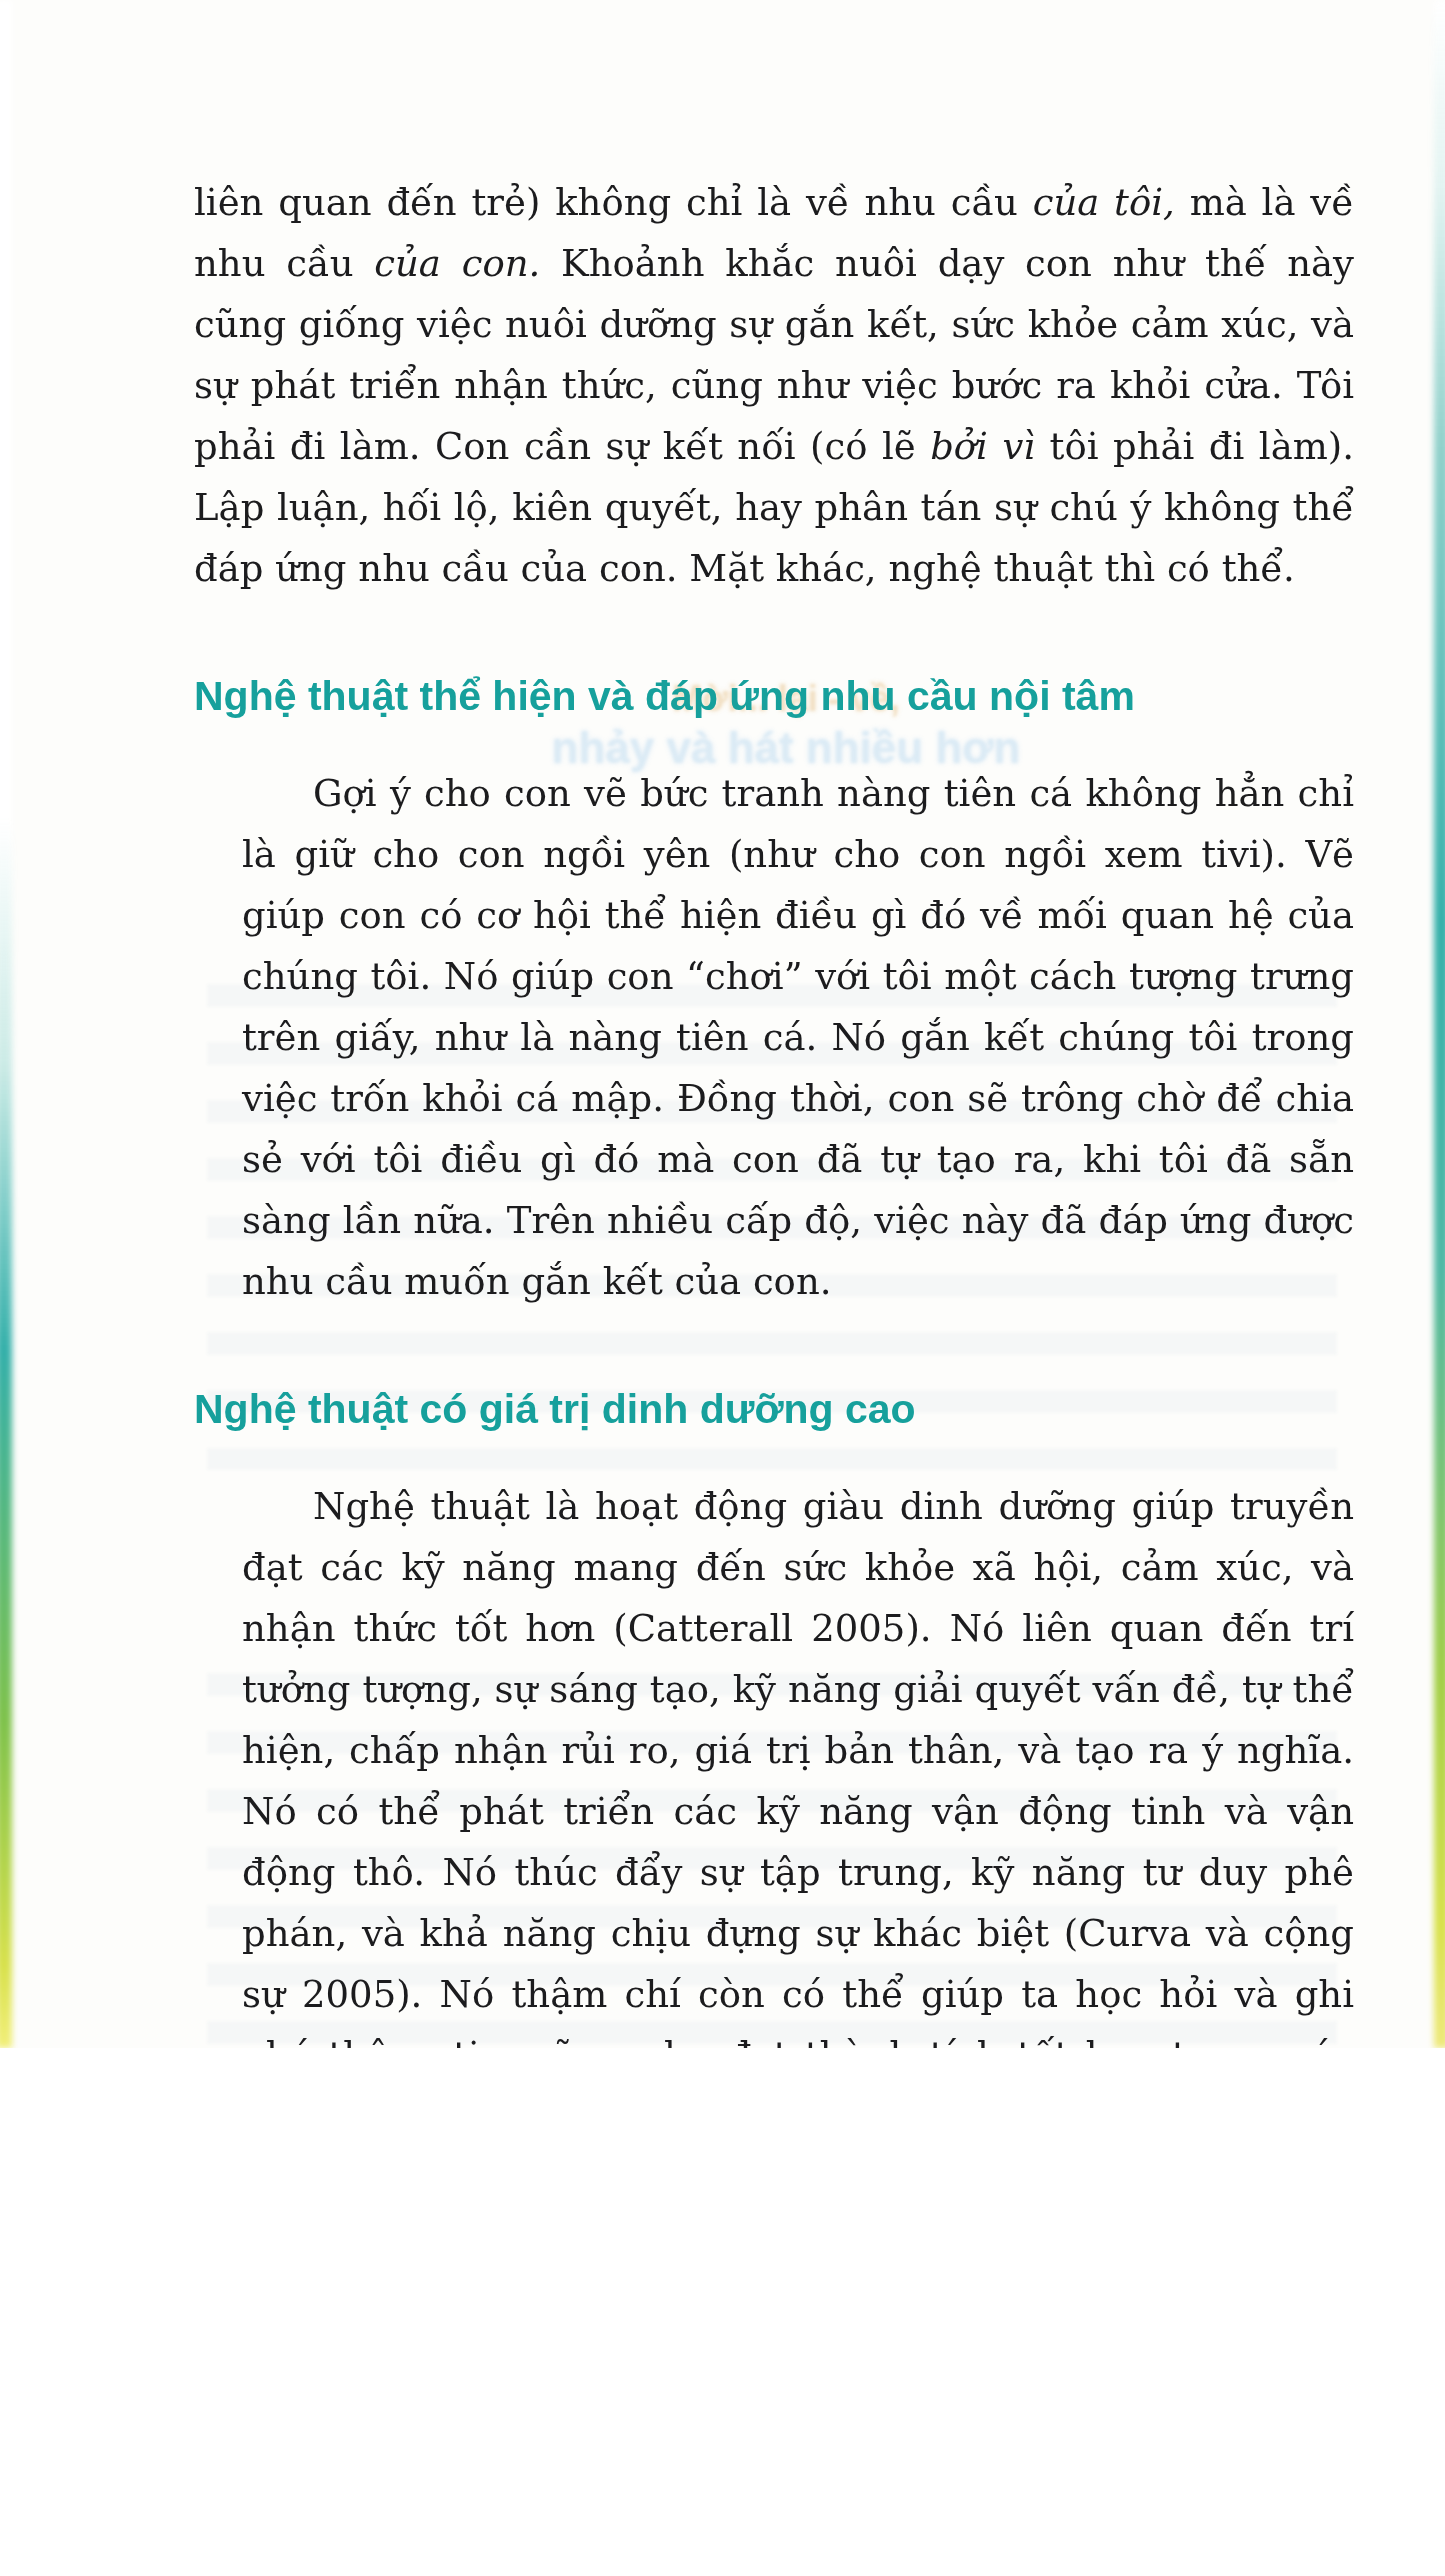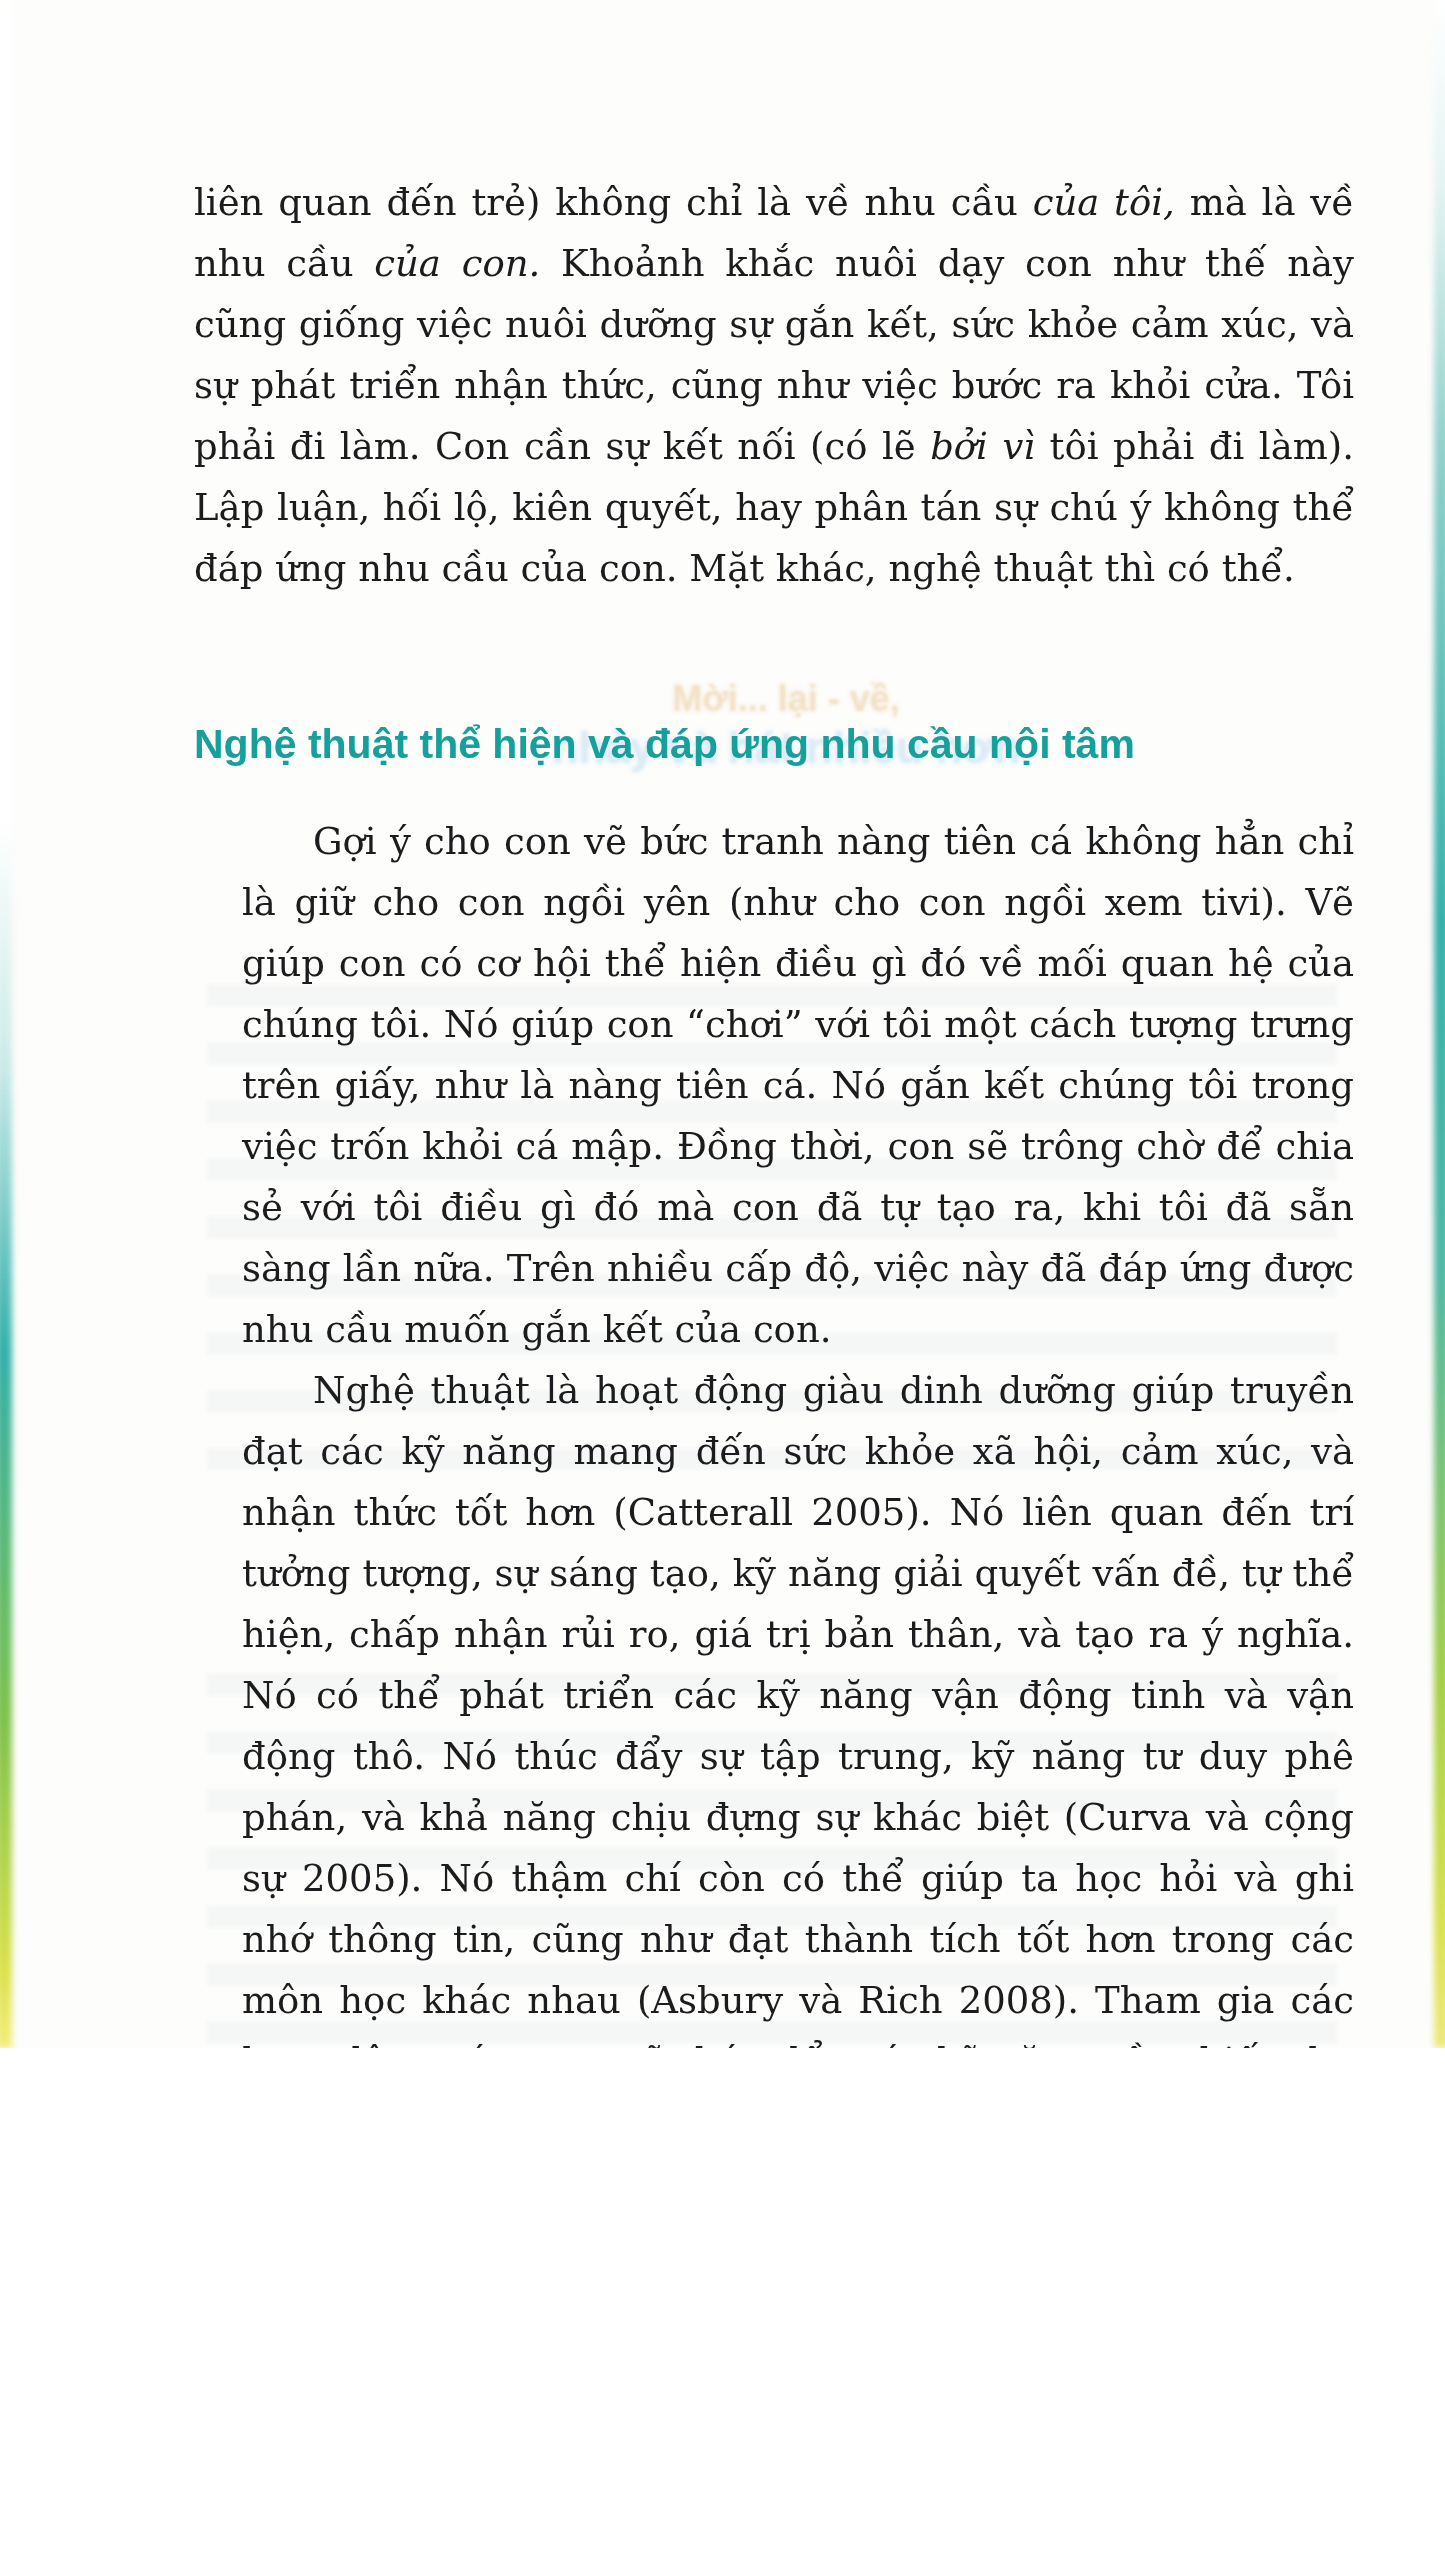--- a/index.html
+++ b/index.html
@@ -79,21 +79,21 @@
   .para { margin: 0; }
   .para.indent { text-indent: 71px; margin-left: 48px; }
   .it { font-style: italic; }
   .heading {
     font-family: "Liberation Sans", "DejaVu Sans", sans-serif;
     font-weight: 700;
     font-size: 41px;
     line-height: 50px;
     color: var(--heading-color, #16a09c);
     text-align: left;
-    margin: 120px 0 42px 0;
+    margin: 72px 0 42px 0;
   }
 
   
   .footer {
     position: absolute;
     left: 131px; top: 2382px;
     display: flex;
     align-items: flex-end;
     gap: 6.5px;
   }
@@ -128,20 +128,21 @@
 
   <div class="bleed-heading">
     <div class="bh1">Mời... lại - về,</div>
     <div class="bh2">nhảy và hát nhiều hơn</div>
   </div>
 
   <main class="content-column">
       <p class="para"><span>liên quan đến trẻ) không chỉ là về nhu cầu </span><span class="it">của tôi,</span><span> mà là về nhu cầu </span><span class="it">của con.</span><span> Khoảnh khắc nuôi dạy con như thế này cũng giống việc nuôi dưỡng sự gắn kết, sức khỏe cảm xúc, và sự phát triển nhận thức, cũng như việc bước ra khỏi cửa. Tôi phải đi làm. Con cần sự kết nối (có lẽ </span><span class="it">bởi vì</span><span> tôi phải đi làm). Lập luận, hối lộ, kiên quyết, hay phân tán sự chú ý không thể đáp ứng nhu cầu của con. Mặt khác, nghệ thuật thì có thể.</span></p>
       <h2 class="heading">Nghệ thuật thể hiện và đáp ứng nhu cầu nội tâm</h2>
       <p class="para indent"><span>Gợi ý cho con vẽ bức tranh nàng tiên cá không hẳn chỉ là giữ cho con ngồi yên (như cho con ngồi xem tivi). Vẽ giúp con có cơ hội thể hiện điều gì đó về mối quan hệ của chúng tôi. Nó giúp con “chơi” với tôi một cách tượng trưng trên giấy, như là nàng tiên cá. Nó gắn kết chúng tôi trong việc trốn khỏi cá mập. Đồng thời, con sẽ trông chờ để chia sẻ với tôi điều gì đó mà con đã tự tạo ra, khi tôi đã sẵn sàng lần nữa. Trên nhiều cấp độ, việc này đã đáp ứng được nhu cầu muốn gắn kết của con.</span></p>
+      <h2 class="heading">Nghệ thuật có giá trị dinh dưỡng cao</h2>
       <p class="para indent"><span>Nghệ thuật là hoạt động giàu dinh dưỡng giúp truyền đạt các kỹ năng mang đến sức khỏe xã hội, cảm xúc, và nhận thức tốt hơn (Catterall 2005). Nó liên quan đến trí tưởng tượng, sự sáng tạo, kỹ năng giải quyết vấn đề, tự thể hiện, chấp nhận rủi ro, giá trị bản thân, và tạo ra ý nghĩa. Nó có thể phát triển các kỹ năng vận động tinh và vận động thô. Nó thúc đẩy sự tập trung, kỹ năng tư duy phê phán, và khả năng chịu đựng sự khác biệt (Curva và cộng sự 2005). Nó thậm chí còn có thể giúp ta học hỏi và ghi nhớ thông tin, cũng như đạt thành tích tốt hơn trong các môn học khác nhau (Asbury và Rich 2008). Tham gia các hoạt động sáng tạo sẽ thúc đẩy các kỹ năng cần thiết cho sự hợp tác và giao tiếp (Burton, Horowitz, và Abeles 2000).</span></p>
     </main>
 
   <footer class="footer">
     <span class="bulb-wrap">
       <span class="bulb-glow"></span>
       <svg width="53" height="58" viewBox="0 0 48 52">
         <g stroke="#8a8a8a" stroke-width="2" stroke-linecap="round" fill="none">
           <line x1="24" y1="2" x2="24" y2="8"></line>
           <line x1="10" y1="7" x2="14" y2="11"></line>

